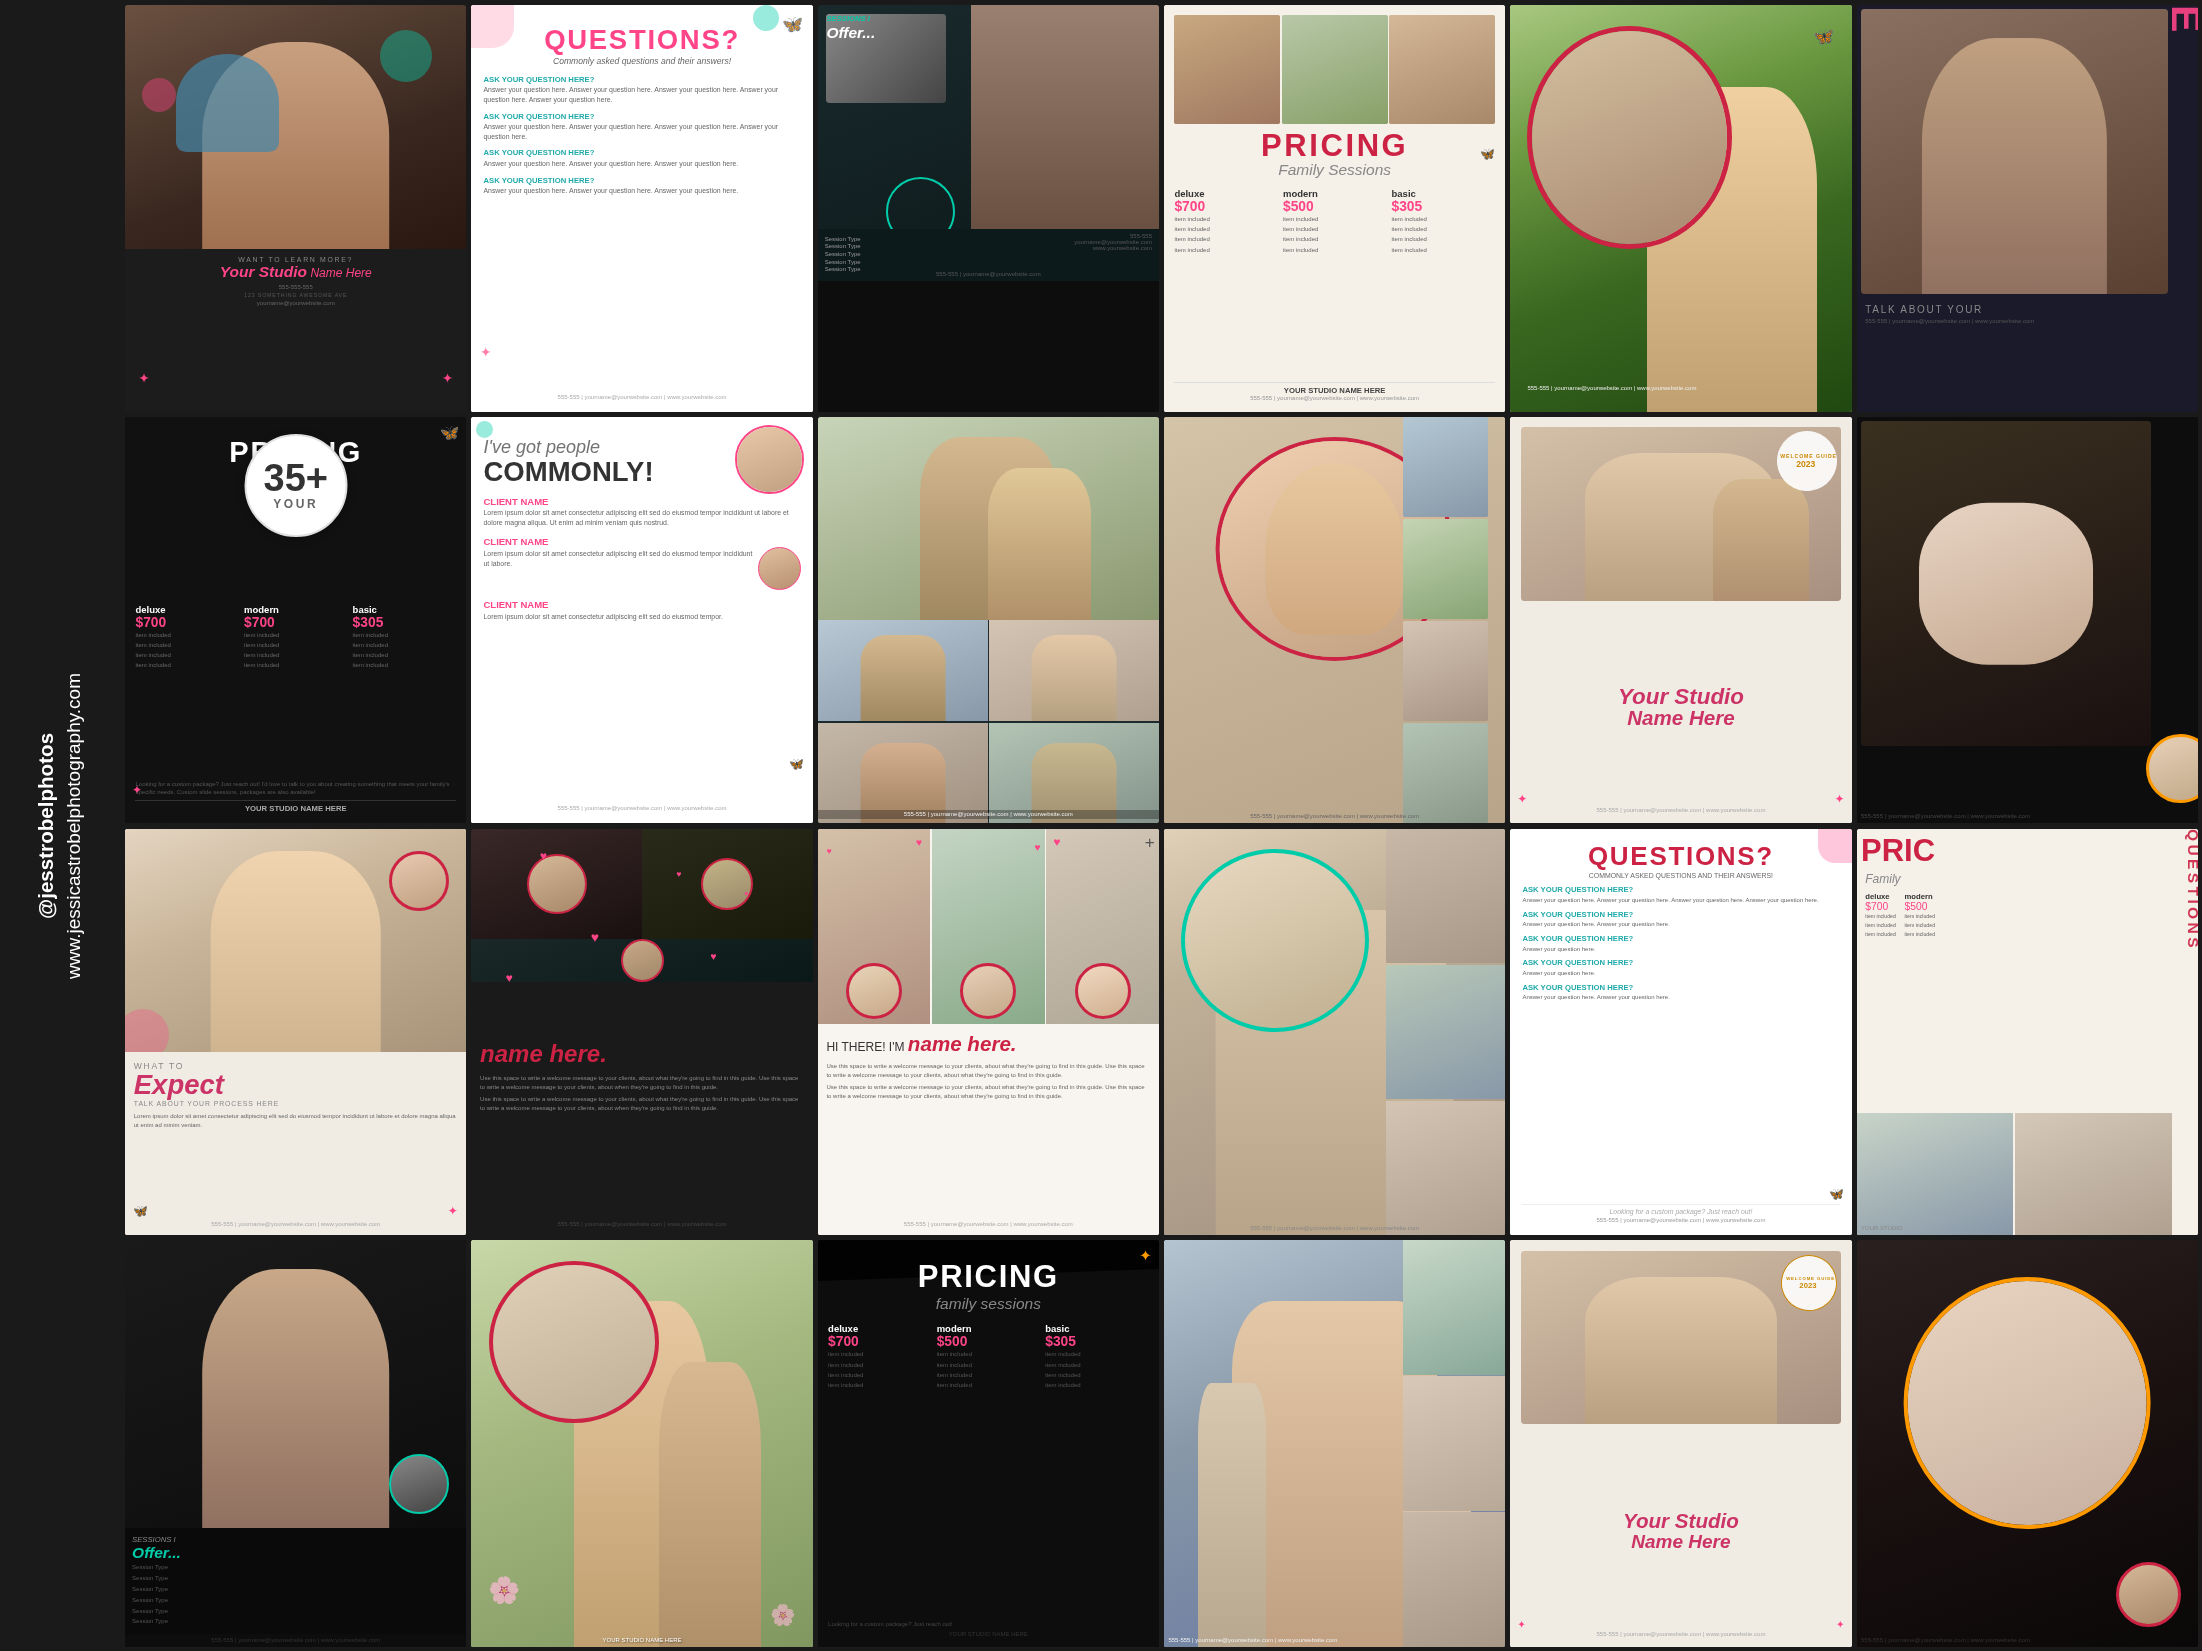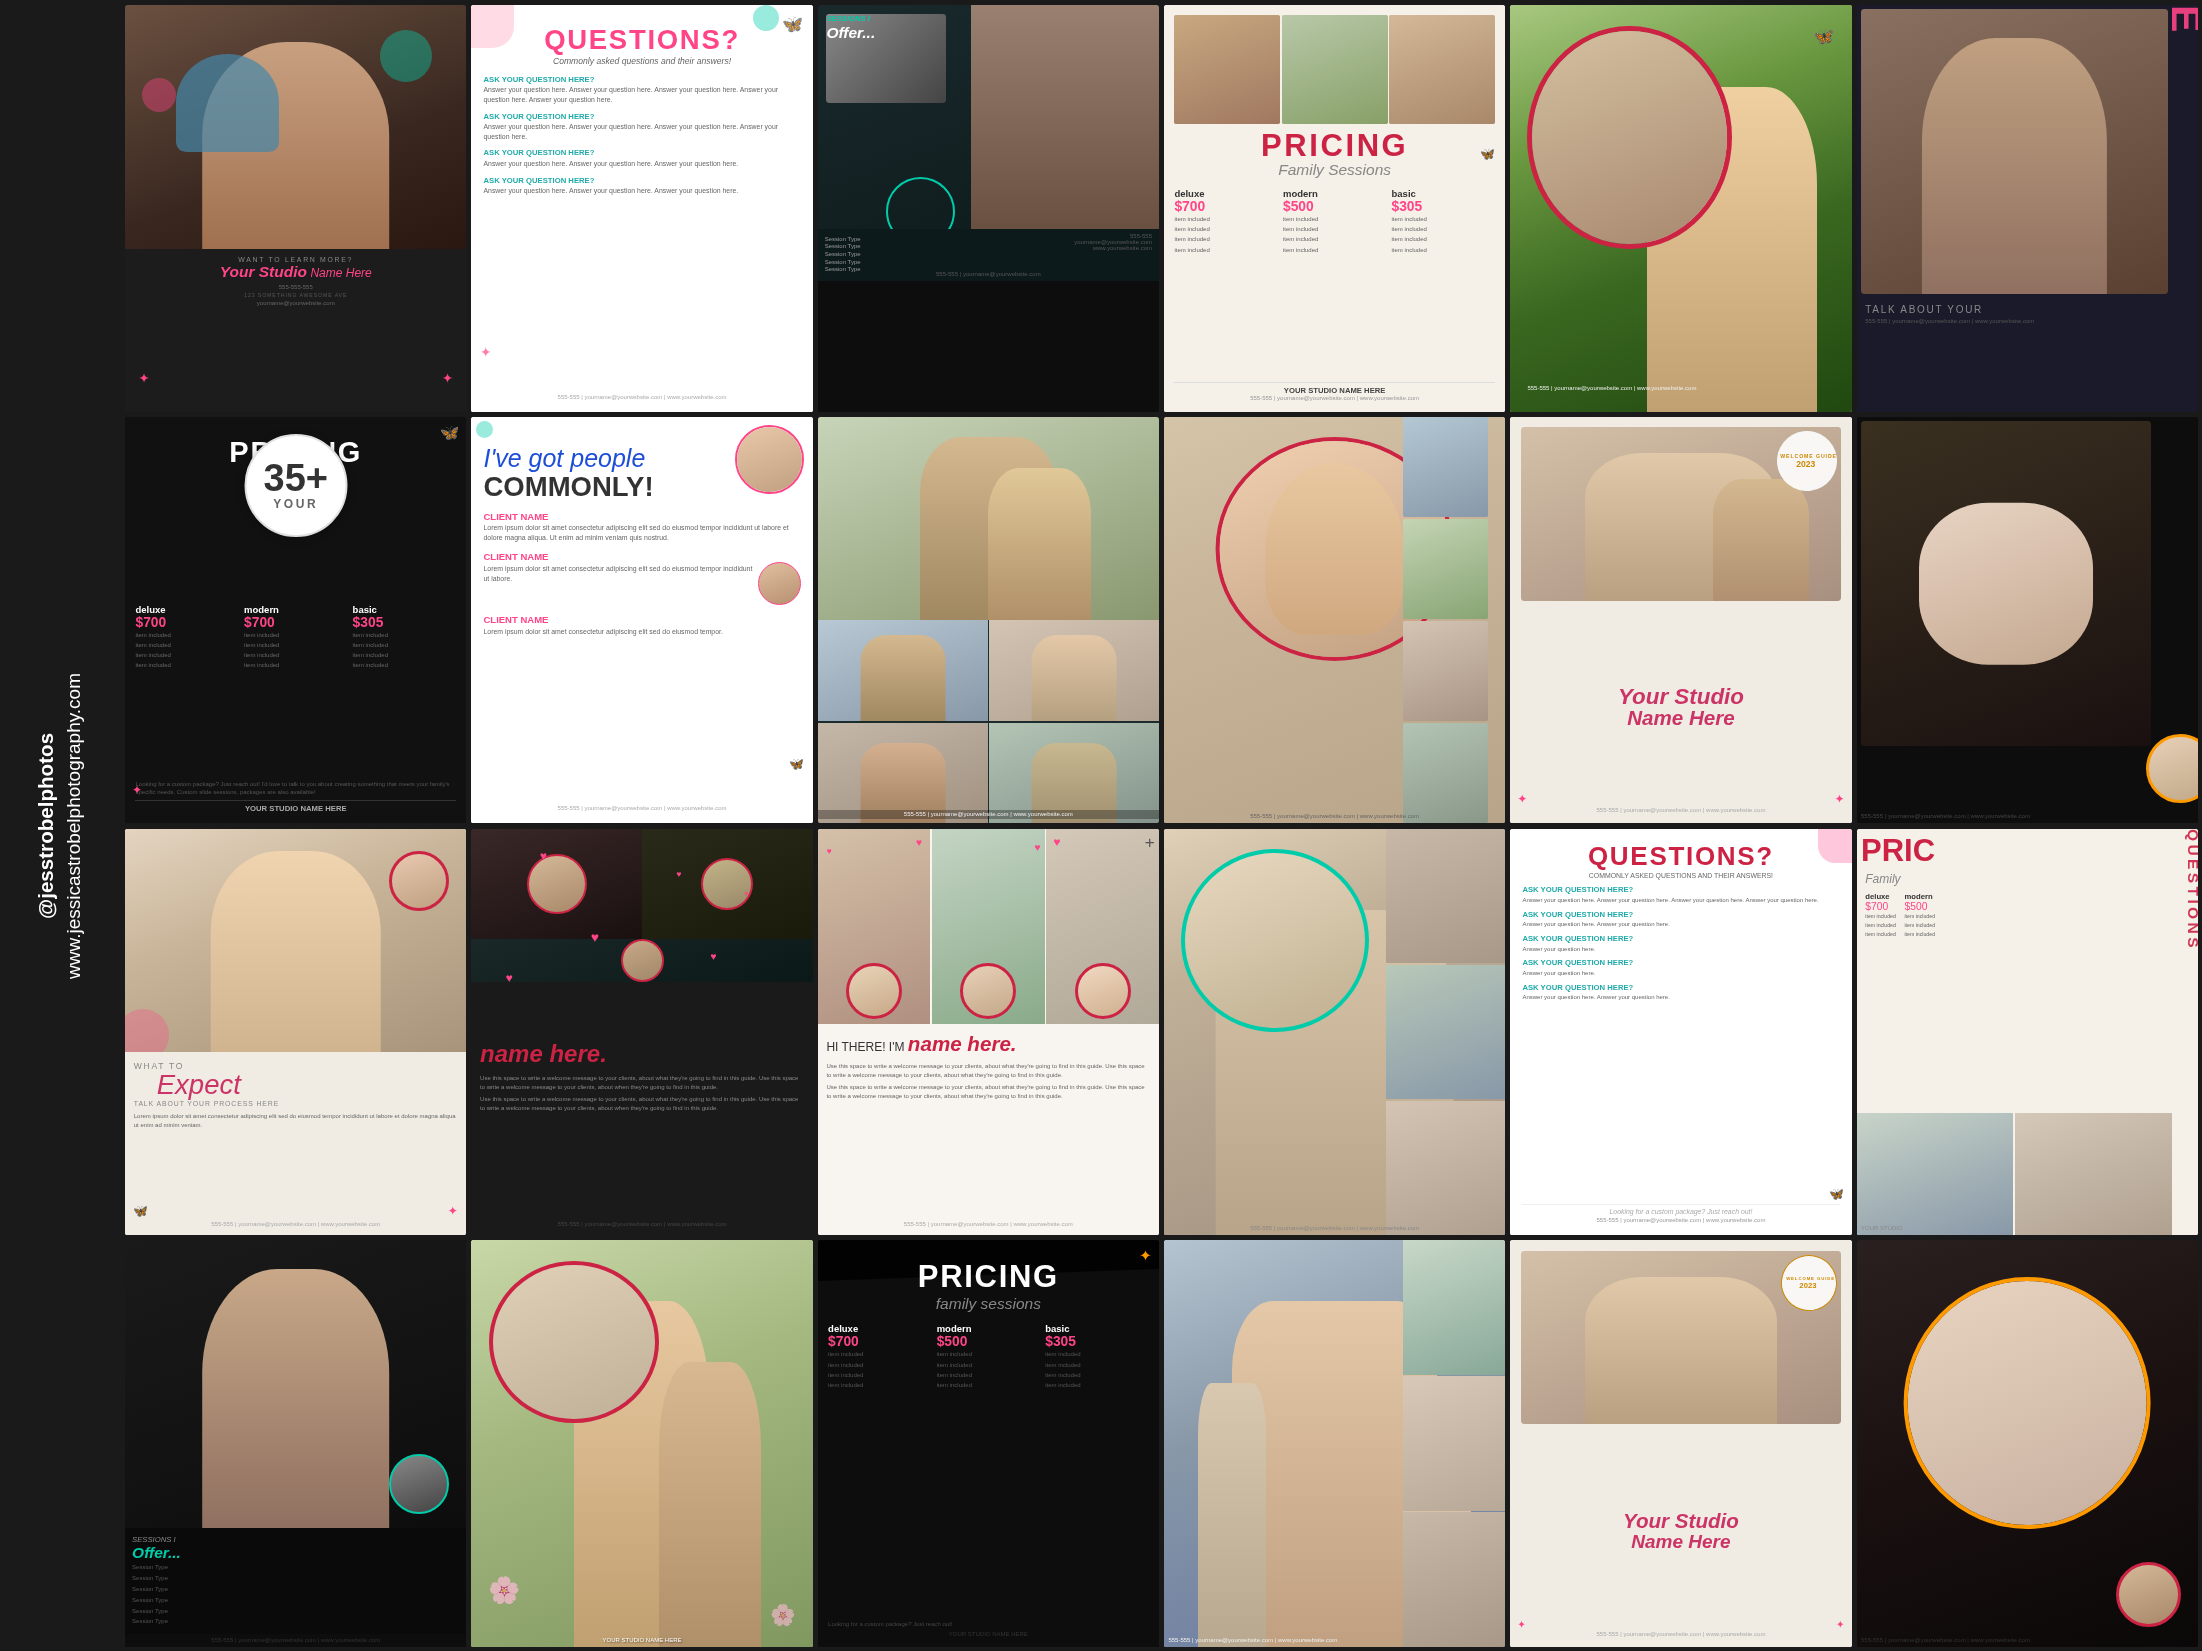--- a/index.html
+++ b/index.html
@@ -320,21 +320,21 @@
   <div class="grid-cell" id="card-r2c2">
     <div style="padding:12px;height:100%;display:flex;flex-direction:column;background:#fff;position:relative;">
 
       <div style="position:absolute;top:8.6px;right:8.6px;width:69px;height:69px;border-radius:50%;overflow:hidden;border:2.6px solid #ff4488;">
         <div style="width:100%;height:100%;background:linear-gradient(160deg,#e8c8a8,#c0a080);"></div>
       </div>
 
       <div style="position:absolute;bottom:52px;right:8.6px;font-size:12px;color:#ff9900;">🦋</div>
       <div style="position:absolute;top:4.3px;left:4.3px;width:17px;height:17px;background:#00ccaa;border-radius:50%;opacity:0.4;"></div>
 
-      <div style="font-size:25px;color:#1d4ed8;font-style:italic;margin-top:15px;">I've got people</div>
+      <div style="font-size:18px;color:#737373;font-style:italic;margin-top:8px;">I've got people</div>
       <div style="font-size:27.5px;font-weight:900;color:#333;line-height:1;">COMMONLY!</div>
 
       <div style="margin-top:10.3px;">
         <div style="font-size:9.5px;font-weight:bold;color:#ff4488;text-transform:uppercase;">CLIENT NAME</div>
         <div style="font-size:6.9px;color:#666;line-height:1.4;margin-top:1.7px;">Lorem ipsum dolor sit amet consectetur adipiscing elit sed do eiusmod tempor incididunt ut labore et dolore magna aliqua. Ut enim ad minim veniam quis nostrud.</div>
       </div>
 
       <div style="margin-top:8.6px;">
         <div style="font-size:9.5px;font-weight:bold;color:#ff4488;text-transform:uppercase;">CLIENT NAME</div>
 
@@ -445,21 +445,21 @@
 
         <div style="position:absolute;bottom:0;left:50%;transform:translateX(-50%);width:50%;height:90%;background:linear-gradient(to bottom,#f0d4b0,#d0b490);border-radius:40% 40% 0 0;"></div>
 
         <div style="position:absolute;top:10%;right:5%;width:60px;height:60px;border-radius:50%;overflow:hidden;border:3.4px solid #cc2244;background:linear-gradient(160deg,#e8c8b0,#c0a080);"></div>
 
         <div style="position:absolute;bottom:-8.6px;left:-8.6px;width:52px;height:52px;background:#ff4488;border-radius:50%;opacity:0.3;"></div>
       </div>
 
       <div style="padding:8.6px;flex:1;display:flex;flex-direction:column;">
         <div style="font-size:8.6px;color:#888;text-transform:uppercase;letter-spacing:1.7px;">WHAT TO</div>
-        <div style="font-size:27.5px;color:#cc3366;font-style:italic;font-weight:normal;line-height:1;margin-left:23px;">Expect</div>
+        <div style="font-size:27.5px;color:#cc3366;font-style:italic;font-weight:bold;line-height:1;">Expect</div>
         <div style="font-size:6.9px;color:#888;text-transform:uppercase;letter-spacing:0.9px;margin-top:1.7px;">TALK ABOUT YOUR PROCESS HERE</div>
         <div style="font-size:6px;color:#666;line-height:1.4;margin-top:5.2px;">Lorem ipsum dolor sit amet consectetur adipiscing elit sed do eiusmod tempor incididunt ut labore et dolore magna aliqua ut enim ad minim veniam.</div>
 
         <div style="position:absolute;bottom:17px;right:8.6px;font-size:12px;color:#ff4488;">✦</div>
         <div style="position:absolute;bottom:17px;left:8.6px;font-size:12px;color:#ff9900;">🦋</div>
 
         <div style="margin-top:auto;font-size:6px;color:#aaa;text-align:center;">555-555 | yourname@yourwebsite.com | www.yourwebsite.com</div>
       </div>
     </div>
   </div>

